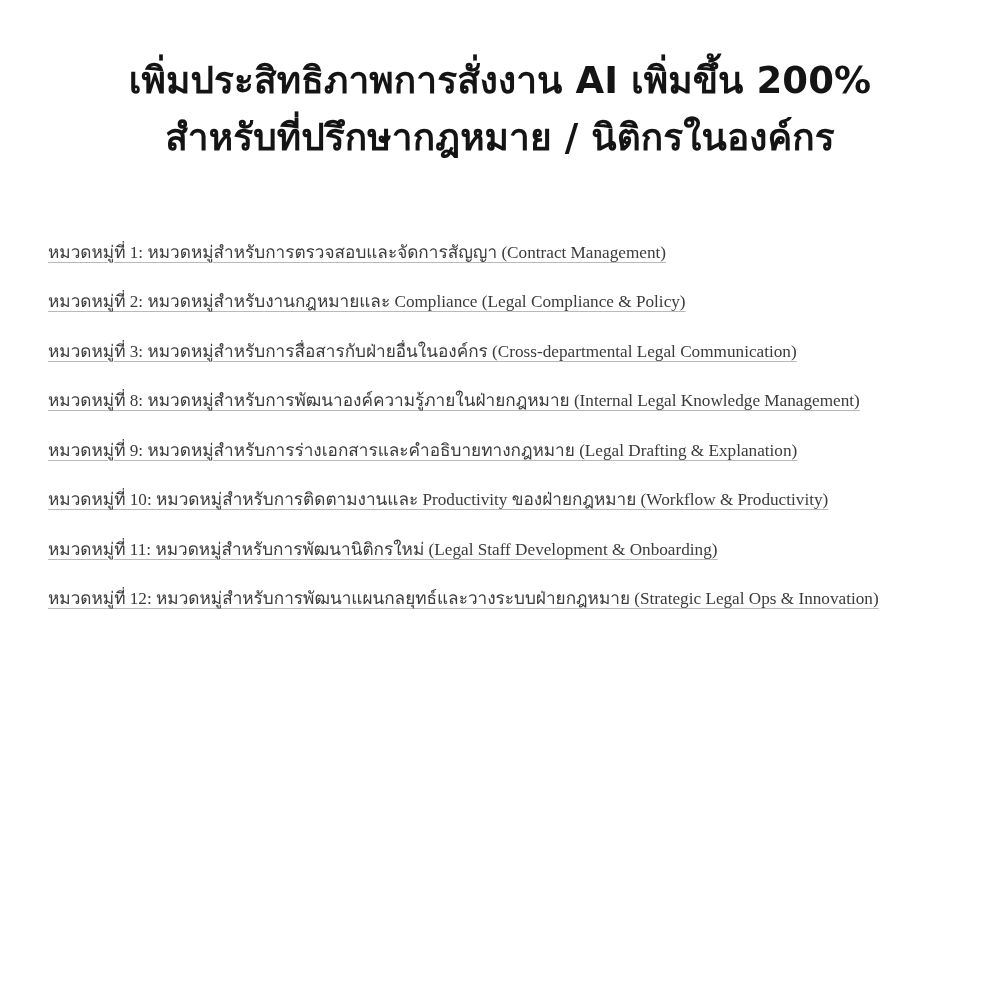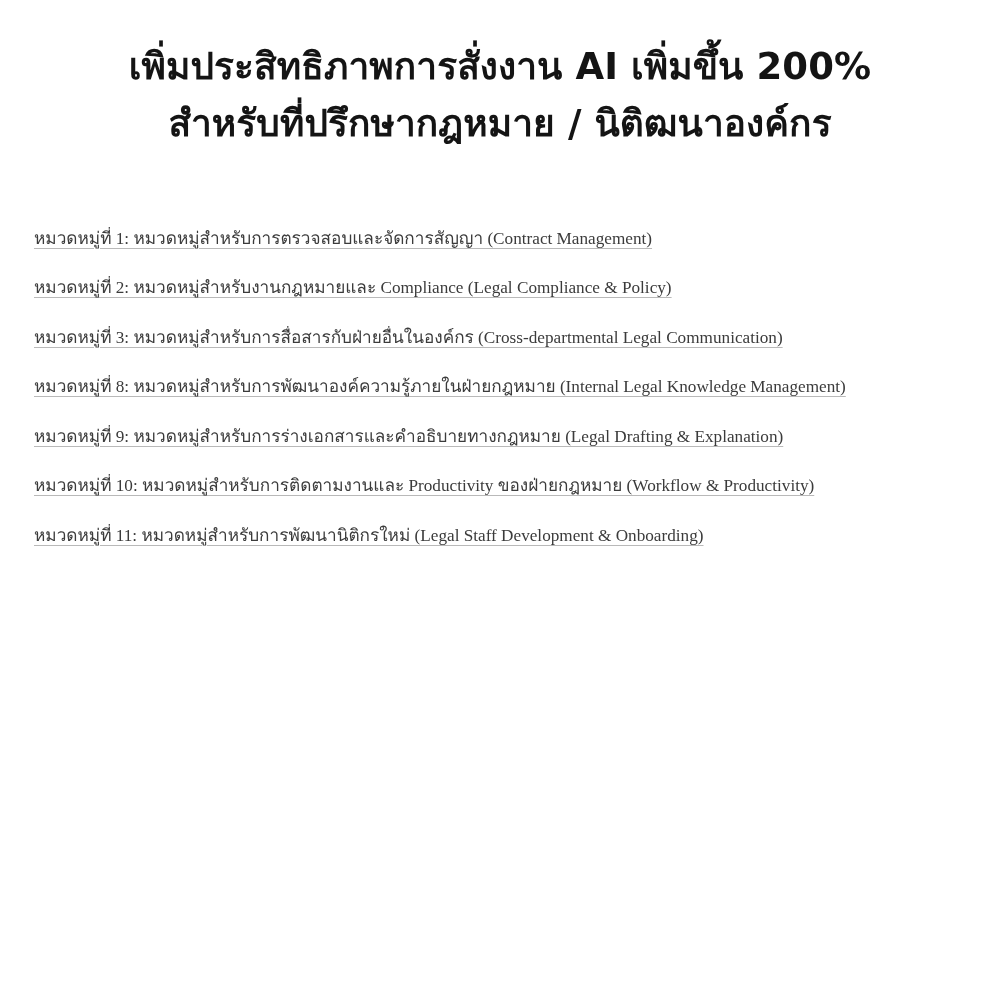--- a/index.html
+++ b/index.html
@@ -11,21 +11,21 @@
     height: 1000px;
     background: #ffffff;
     font-family: "DejaVu Sans", "Liberation Sans", sans-serif;
     color: #1a1a1a;
     overflow: hidden;
   }
   .page {
     width: 1000px;
     height: 720px;
     box-sizing: border-box;
-    padding: 0;
+    padding: 14px;
     position: relative;
   }
   .heading {
     text-align: center;
     padding-top: 38px;
     padding-left: 40px;
     padding-right: 40px;
   }
   .heading .line {
     font-size: 37px;
@@ -60,26 +60,27 @@
     margin-bottom: 0;
   }
 </style>
 </head>
 <body>
 
 <div class="page">
 
   <div class="heading">
     <div class="line">เพิ่มประสิทธิภาพการสั่งงาน AI เพิ่มขึ้น 200%</div>
-    <div class="line">สำหรับที่ปรึกษากฎหมาย / นิติฒนาองค์กร</div>
+    <div class="line">สำหรับที่ปรึกษากฎหมาย / นิติกรในองค์กร</div>
   </div>
 
   <div class="list">
     <div class="list-item">หมวดหมู่ที่ 1: หมวดหมู่สำหรับการตรวจสอบและจัดการสัญญา (Contract Management)</div>
     <div class="list-item">หมวดหมู่ที่ 2: หมวดหมู่สำหรับงานกฎหมายและ Compliance (Legal Compliance &amp; Policy)</div>
     <div class="list-item">หมวดหมู่ที่ 3: หมวดหมู่สำหรับการสื่อสารกับฝ่ายอื่นในองค์กร (Cross-departmental Legal Communication)</div>
     <div class="list-item">หมวดหมู่ที่ 8: หมวดหมู่สำหรับการพัฒนาองค์ความรู้ภายในฝ่ายกฎหมาย (Internal Legal Knowledge Management)</div>
     <div class="list-item">หมวดหมู่ที่ 9: หมวดหมู่สำหรับการร่างเอกสารและคำอธิบายทางกฎหมาย (Legal Drafting &amp; Explanation)</div>
     <div class="list-item">หมวดหมู่ที่ 10: หมวดหมู่สำหรับการติดตามงานและ Productivity ของฝ่ายกฎหมาย (Workflow &amp; Productivity)</div>
     <div class="list-item">หมวดหมู่ที่ 11: หมวดหมู่สำหรับการพัฒนานิติกรใหม่ (Legal Staff Development &amp; Onboarding)</div>
+    <div class="list-item">หมวดหมู่ที่ 12: หมวดหมู่สำหรับการพัฒนาแผนกลยุทธ์และวางระบบฝ่ายกฎหมาย (Strategic Legal Ops &amp; Innovation)</div>
   </div>
 
 </div>
 
 </body></html>

